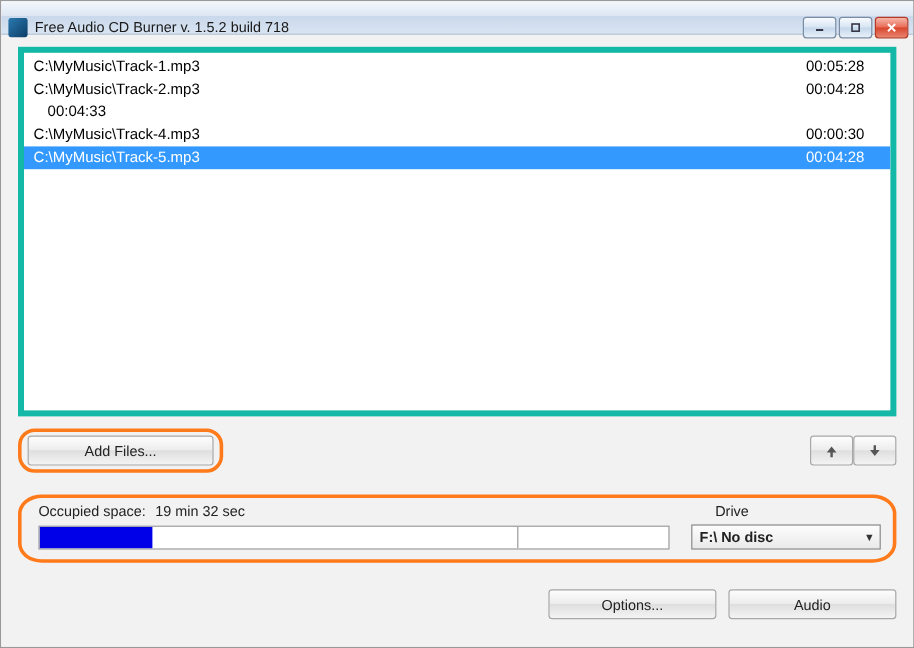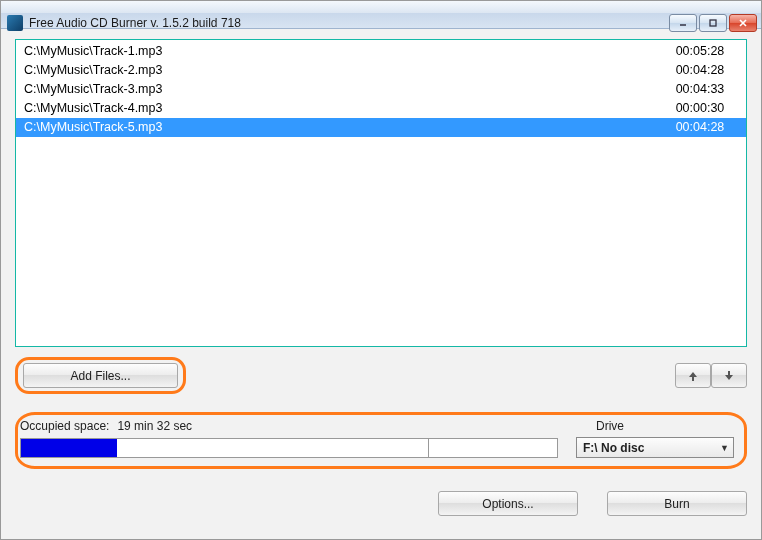--- a/index.html
+++ b/index.html
@@ -49,21 +49,21 @@
     border-color:#b33a25;color:#fff;font-weight:bold;
   }
   .client {
     padding: 10px 14px 14px 14px;
     background:#f2f2f2;
     height: calc(100% - 28px);
     display:flex;flex-direction:column;
   }
   .file-list {
     background:#fff;
-    border:1px solid #14b8a6;
+    border:5px solid #14b8a6;
     height: 308px;
     overflow:auto;
     padding:2px 0;
   }
   .row {
     display:flex;
     padding:1px 10px 1px 8px;
     font-size:12.5px;
     color:#000;
     line-height:17px;
@@ -95,21 +95,21 @@
   .highlight-ring {
     border:3px solid #ff7a1a;
     border-radius:14px;
     padding:3px 5px;
     display:inline-flex;
   }
   .spacer { flex:1; }
   .space-section {
     margin-top:18px;
     position:relative;
-    padding:4px 10px 8px 2px;
+    padding:4px 10px 8px 14px;
     border:3px solid #ff7a1a;
     border-radius:20px/16px;
   }
   .space-head {
     display:flex;align-items:baseline;gap:8px;
     font-size:12px;color:#222;
     margin-bottom:4px;
   }
   .space-head .lbl-drive { margin-left:auto; padding-right:110px; }
   .space-body { display:flex; align-items:center; gap:18px; }
@@ -130,21 +130,21 @@
     border:1px solid #8a8a8a;
     background:linear-gradient(to bottom,#fdfdfd,#e9e9e9);
     display:flex;align-items:center;
     padding:0 4px 0 6px;
     font-size:12px;color:#222;font-weight:bold;
   }
   .drive-select .arrow {
     margin-left:auto;font-size:9px;color:#333;
   }
   .bottom-bar {
-    display:flex;gap:29px;justify-content:flex-end;
+    display:flex;gap:10px;justify-content:flex-end;
     margin-top:22px;
   }
   .arrow-svg{width:12px;height:12px;}
 </style>
 </head>
 <body>
 
 <div class="titlebar">
   <div class="app-icon"></div>
   <div class="title-text">Free Audio CD Burner  v. 1.5.2 build 718</div>
@@ -173,21 +173,20 @@
   <div class="file-list" id="file-list">
       <div class="row">
         <span class="path">C:\MyMusic\Track-1.mp3</span>
         <span class="dur">00:05:28</span>
       </div>
       <div class="row">
         <span class="path">C:\MyMusic\Track-2.mp3</span>
         <span class="dur">00:04:28</span>
       </div>
       <div class="row">
-        <span class="path">C:\MyMusic\Track-3.mp3</span>
         <span class="dur">00:04:33</span>
       </div>
       <div class="row">
         <span class="path">C:\MyMusic\Track-4.mp3</span>
         <span class="dur">00:00:30</span>
       </div>
       <div class="row selected">
         <span class="path">C:\MyMusic\Track-5.mp3</span>
         <span class="dur">00:04:28</span>
       </div>
@@ -223,16 +222,16 @@
       </div>
       <div class="drive-select">
         <span>F:\ No disc</span>
         <span class="arrow">▼</span>
       </div>
     </div>
   </div>
 
   <div class="bottom-bar">
     <div class="btn btn-med">Options...</div>
-    <div class="btn btn-med">Burn</div>
+    <div class="btn btn-med">Audio</div>
   </div>
 
 </div>
 
 </body></html>

